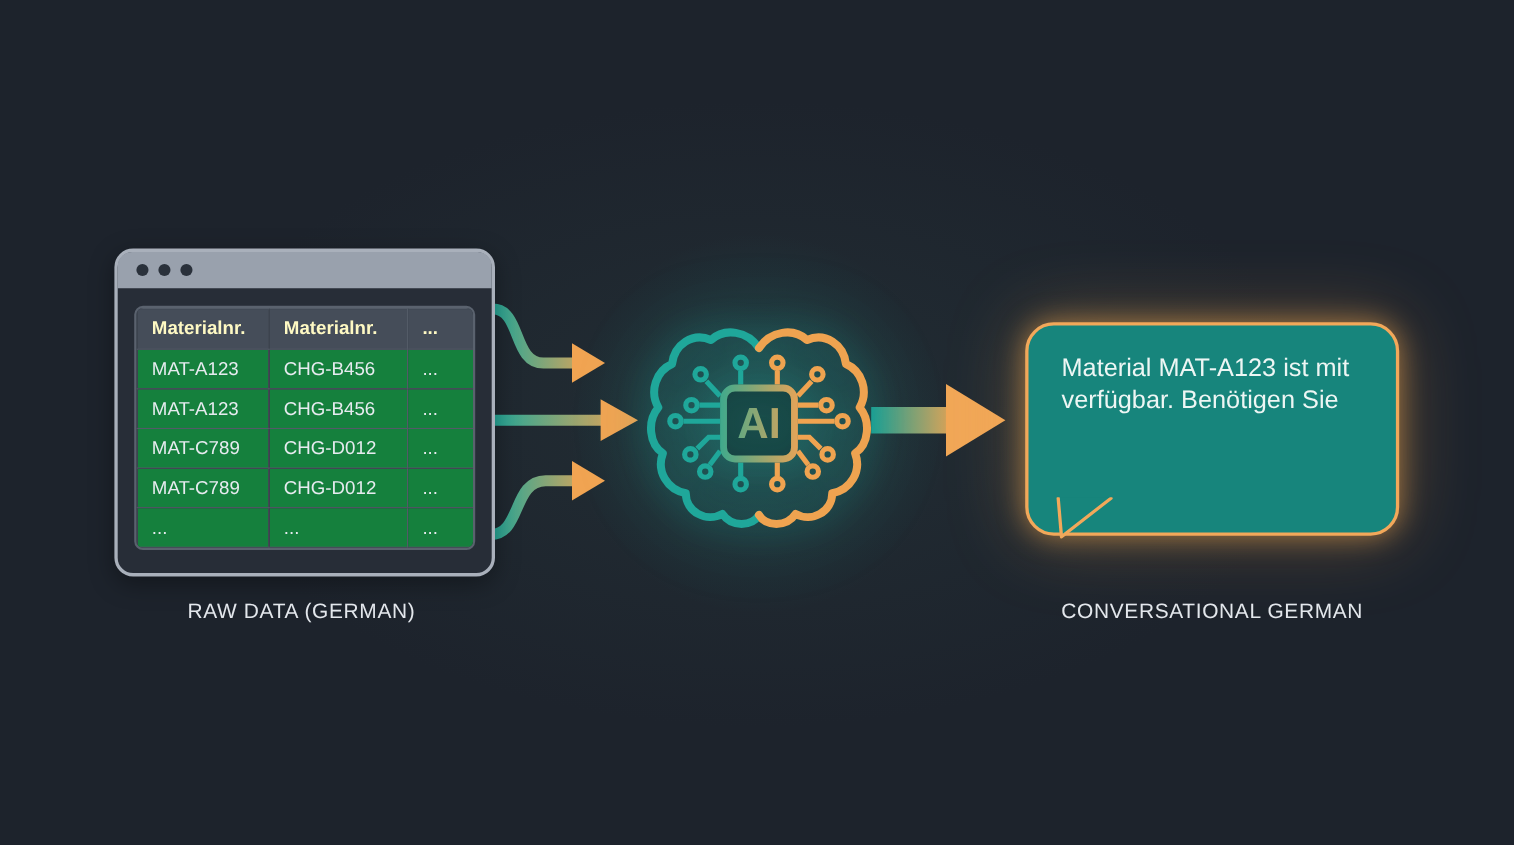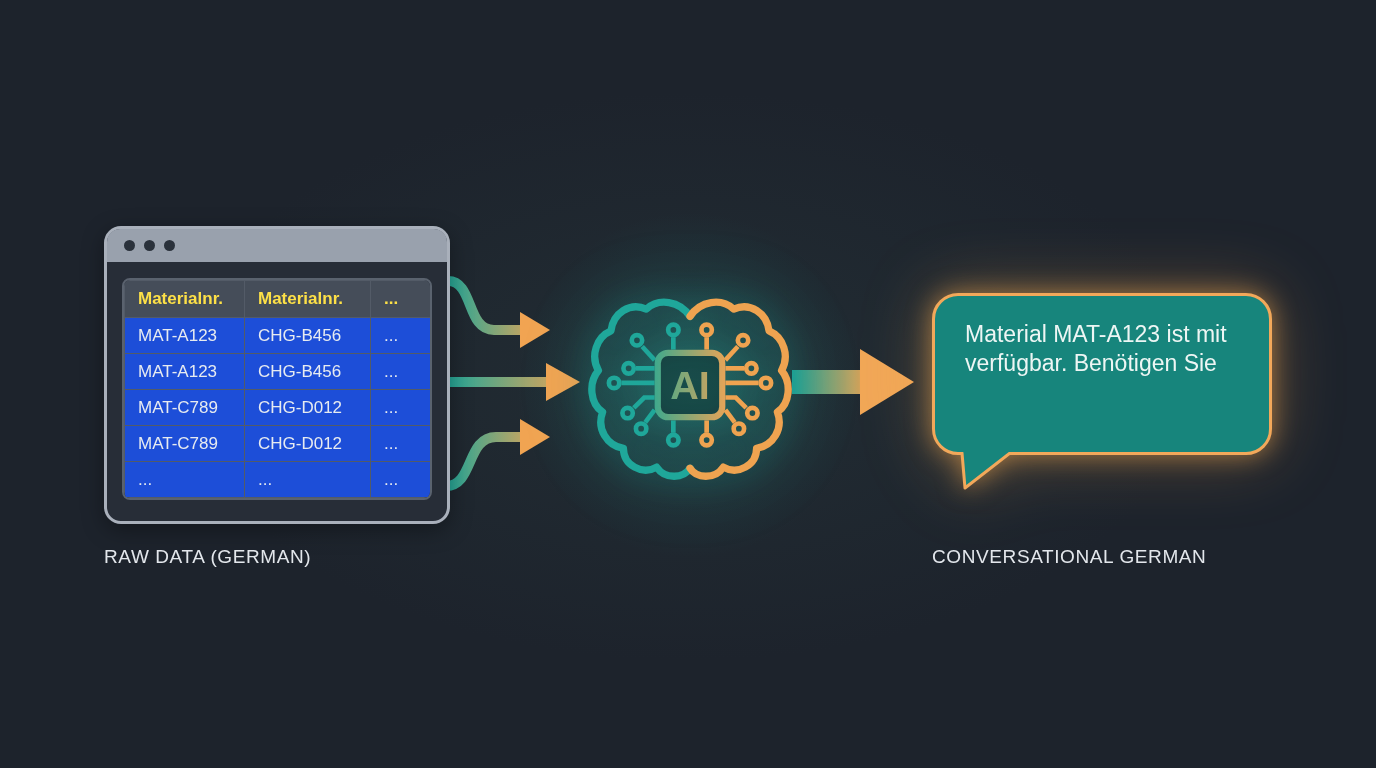--- a/index.html
+++ b/index.html
@@ -30,42 +30,42 @@
   .table-wrap{
     position:absolute;left:15px;top:49px;width:306px;
     border:2px solid #5a626e;border-radius:8px;overflow:hidden;
   }
   table{border-collapse:collapse;width:100%;table-layout:fixed;}
   col.c1{width:120px}col.c2{width:126px}col.c3{width:60px}
   th,td{
     border:1px solid #535b67;padding:7px 13px;font-size:17px;text-align:left;
     white-space:nowrap;overflow:hidden;
   }
-  th{background:#454d59;color:#fde047;font-weight:bold;height:22px;}
-  td{background:#1d4ed8;color:#e7ebf0;height:21px;margin-top:36px;}
+  th{background:#454d59;color:#fef9c3;font-weight:bold;height:22px;}
+  td{background:#15803d;color:#e7ebf0;height:21px;margin-top:36px;}
   .caption{
-    position:absolute;width:340px;text-align:left;top:546px;
+    position:absolute;width:340px;text-align:center;top:546px;
     color:#e3e7ec;font-size:19px;letter-spacing:.6px;
   }
   .caption.left{left:104px;}
   .caption.right{left:932px;}
   
   .flow{position:absolute;left:0;top:0;pointer-events:none;}
   
   .brain{
     position:absolute;left:586px;top:281px;
     filter:drop-shadow(0 0 16px rgba(34,172,158,.45)) drop-shadow(0 0 34px rgba(34,172,158,.22));
   }
   
   .bubble-wrap{
     position:absolute;left:932px;top:293px;
     filter:drop-shadow(0 0 12px rgba(244,168,78,.55)) drop-shadow(0 0 32px rgba(244,168,78,.30));
   }
   .bubble{
-    width:340px;height:162px;box-sizing:border-box;
+    width:340px;height:194px;box-sizing:border-box;
     background:#17857c;border:3px solid #f2a85a;border-radius:26px;
     padding:24px 30px;
   }
   .bubble .line{
     color:#edf6f4;font-size:23px;line-height:28.5px;white-space:nowrap;
   }
   .tail{position:absolute;left:18px;top:159px;}
 </style>
 </head>
 <body>

